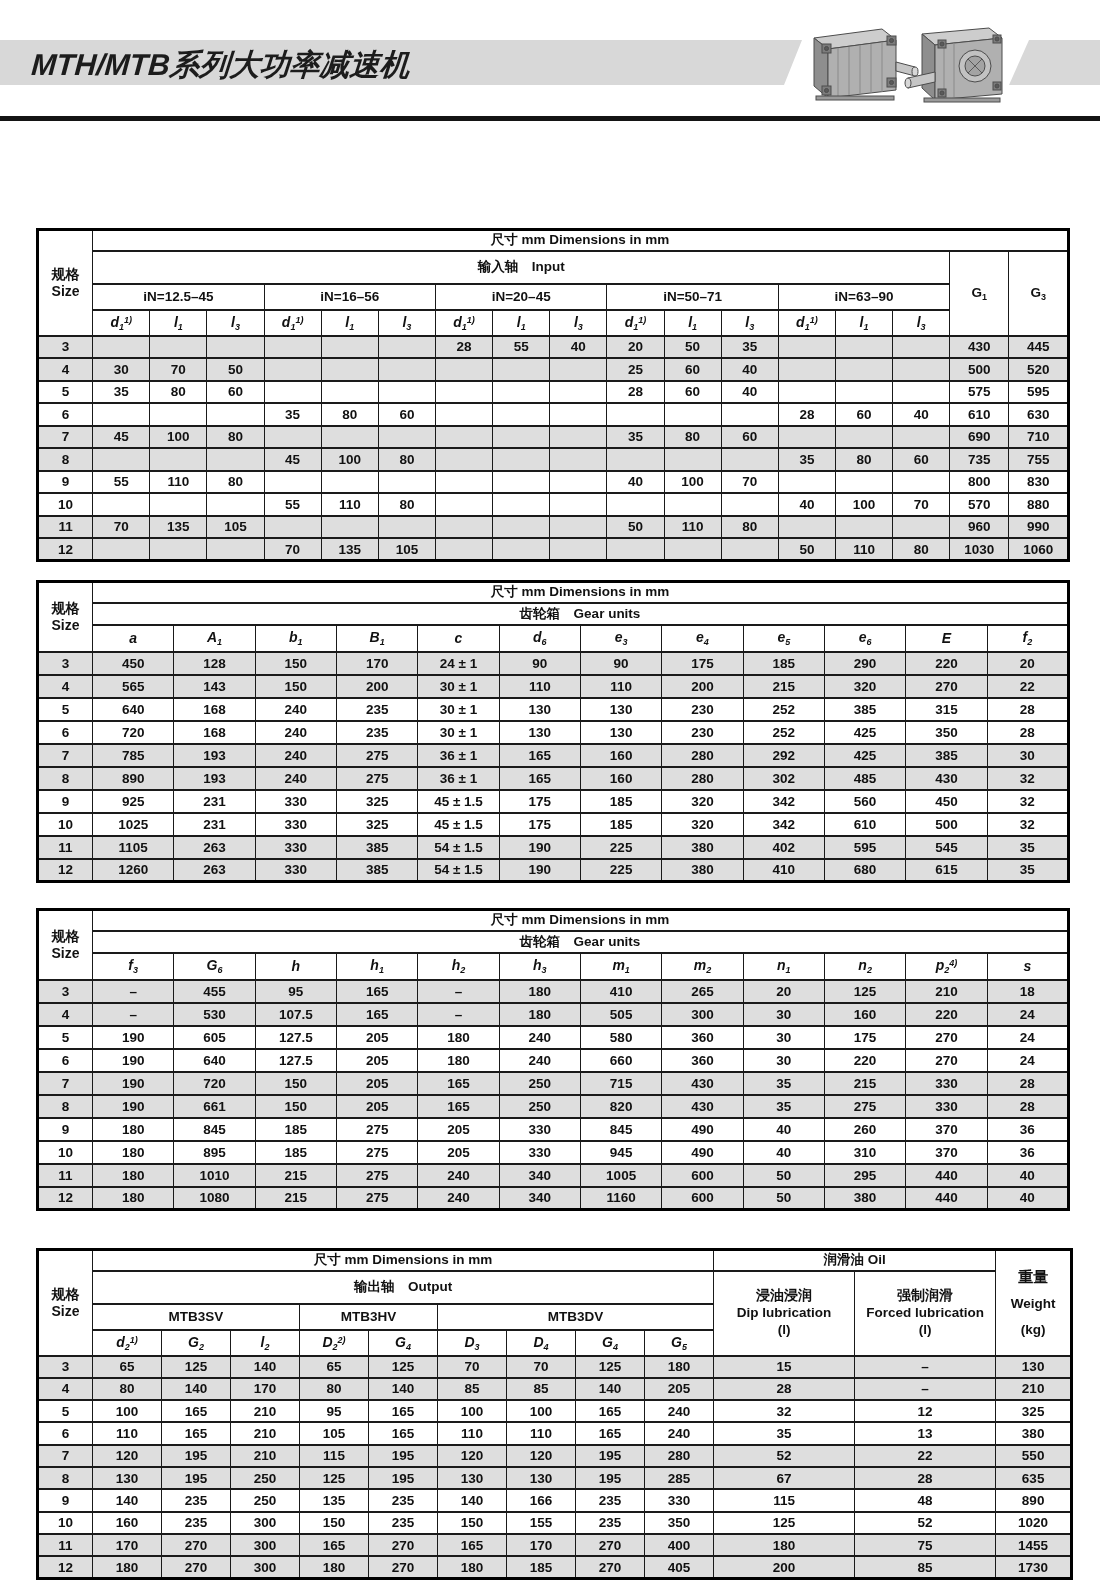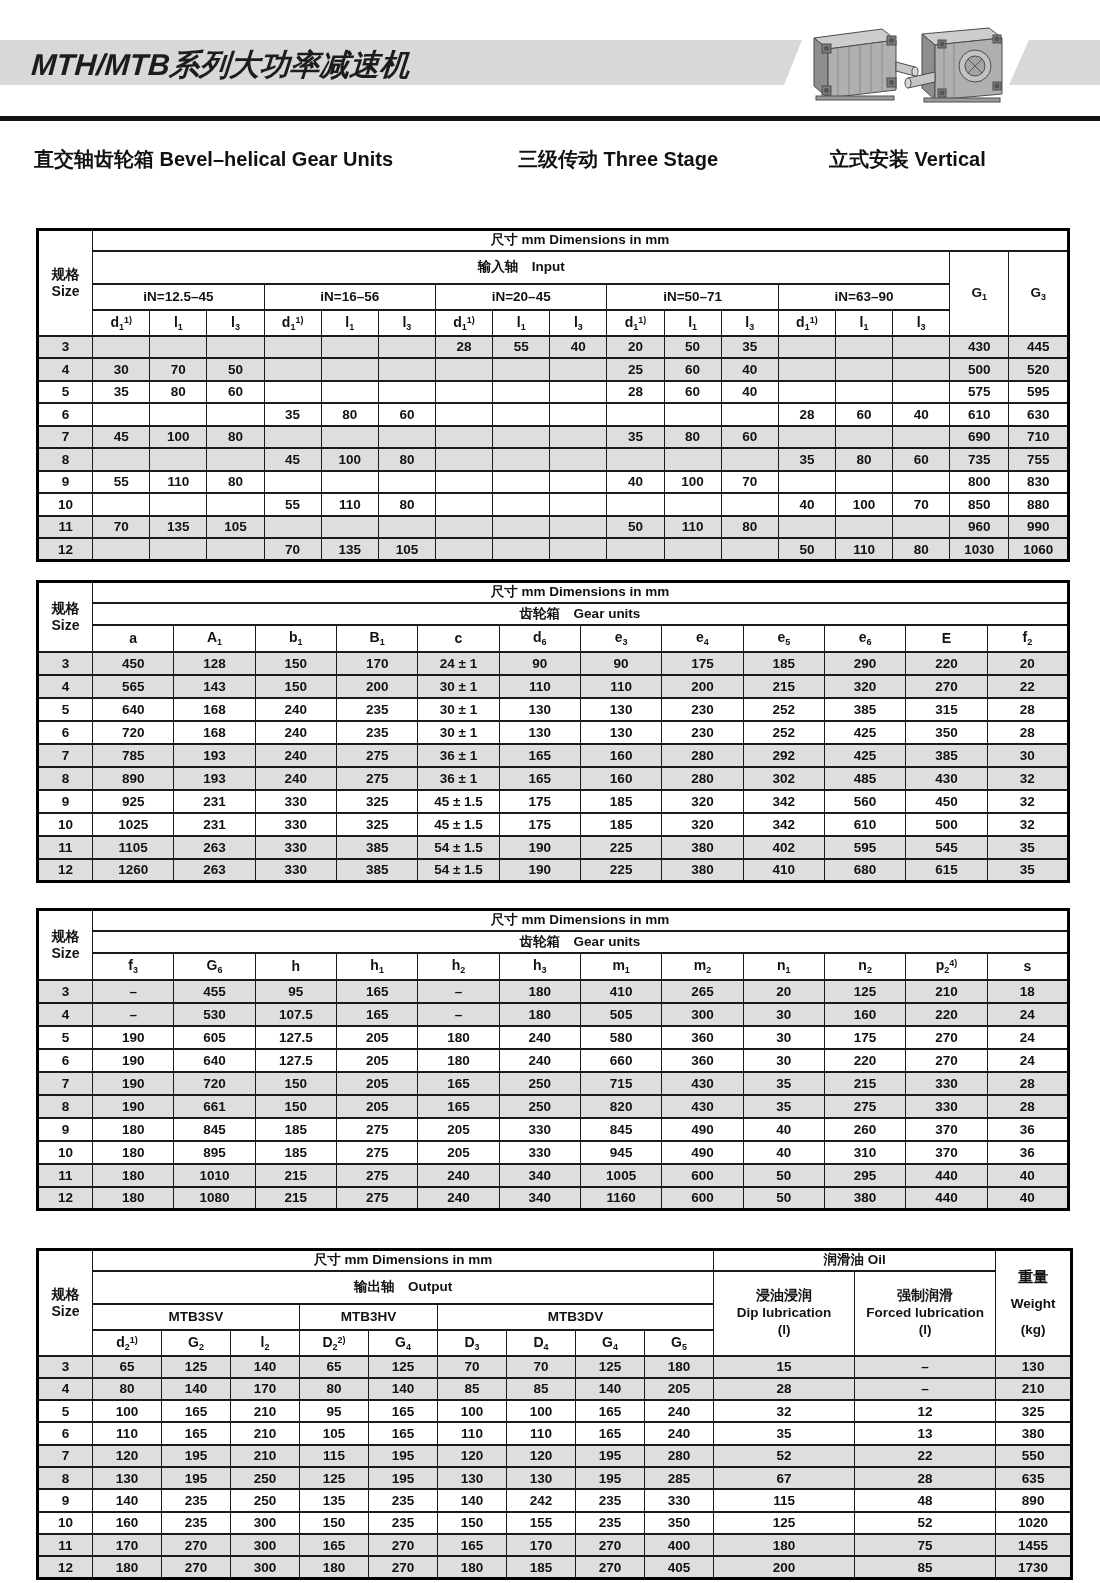--- a/index.html
+++ b/index.html
@@ -43,21 +43,21 @@
     border-left:1px solid #1a1a1a; border-right:1px solid #1a1a1a;
     border-top:2px solid #1a1a1a; border-bottom:2px solid #1a1a1a;
     text-align:center; vertical-align:middle; padding:0;
     font-size:13.5px; font-weight:bold; background:#fff;
     white-space:nowrap; overflow:hidden;
   }
   .t tbody td { height:22.5px; }
   #t2 tbody td, #t3 tbody td { height:23px; }
   #t4 tbody td { height:22.3px; }
   .t tbody tr.shade td { background:#dedede; }
-  .hdr-a { height:21px; } .hdr-b { height:33px; } .hdr-c { height:26px; } .hdr-d { height:26px; }
+  .hdr-a { height:21px; } .hdr-b { height:33px; } .hdr-c { height:26px; } .hdr-d { height:26px;font-style:italic; }
   #t2 .hdr-b, #t3 .hdr-b { height:22px; }
   #t2 .hdr-d, #t3 .hdr-d { height:27px; }
   .size-head div { line-height:1.2; font-size:14px; }
   .gcol { font-size:17px; }
   .letters th { font-size:14px; }
   sub { font-size:9px; vertical-align:-3px; }
   sup { font-size:9px; vertical-align:4px; }
   .stack3 { line-height:1.25; font-size:13px; }
   .stack3 .cn { font-size:14px; }
   .wcell { font-size:13px; line-height:1.9; }
@@ -116,25 +116,20 @@
       <rect x="195" y="66" width="8" height="8" fill="#7c7c7c"></rect>
         <circle cx="199" cy="70" r="2" fill="#5a5a5a"></circle>
       <polygon points="110,62 137,56 137,66 110,72" fill="#c6c6c6"></polygon>
       <ellipse cx="110" cy="67" rx="3" ry="5" fill="#d8d8d8"></ellipse>
       <rect x="126" y="82" width="76" height="4" fill="#9b9b9b"></rect>
     </g>
   </svg>
 
   <div class="header-rule"></div>
 
-  <div class="introline" id="intro1">
-    <span class="ix1">直交轴齿轮箱 Bevel–helical Gear Units</span>
-    <span class="ix2">三级传动 Three Stage</span>
-    <span class="ix3">立式安装 Vertical</span>
-  </div>
 
   <table class="t" id="t1">
     <colgroup>
       <col style="width:55px">
       <col span="15" style="width:57px">
       <col style="width:59px">
         <col style="width:59px">
     </colgroup>
     <thead>
       <tr class="hdr-a">
@@ -325,21 +320,21 @@
           <td>80</td>
           <td></td>
           <td></td>
           <td></td>
           <td></td>
           <td></td>
           <td></td>
           <td>40</td>
           <td>100</td>
           <td>70</td>
-          <td>850</td>
+          <td>570</td>
           <td>880</td>
         </tr>
         <tr class="shade">
           <td>11</td>
           <td>70</td>
           <td>135</td>
           <td>105</td>
           <td></td>
           <td></td>
           <td></td>
@@ -890,21 +885,21 @@
           <td>635</td>
         </tr>
         <tr>
           <td>9</td>
           <td>140</td>
           <td>235</td>
           <td>250</td>
           <td>135</td>
           <td>235</td>
           <td>140</td>
-          <td>242</td>
+          <td>166</td>
           <td>235</td>
           <td>330</td>
           <td>115</td>
           <td>48</td>
           <td>890</td>
         </tr>
         <tr>
           <td>10</td>
           <td>160</td>
           <td>235</td>

